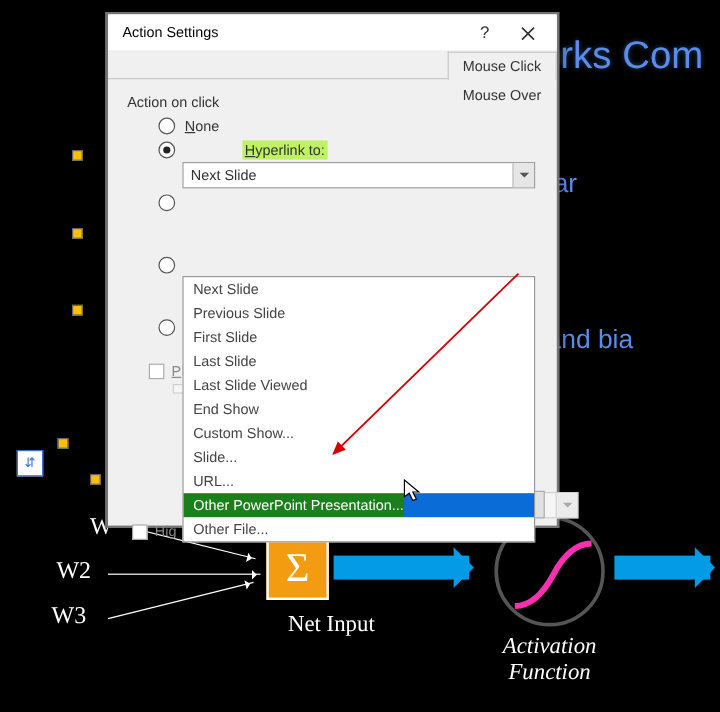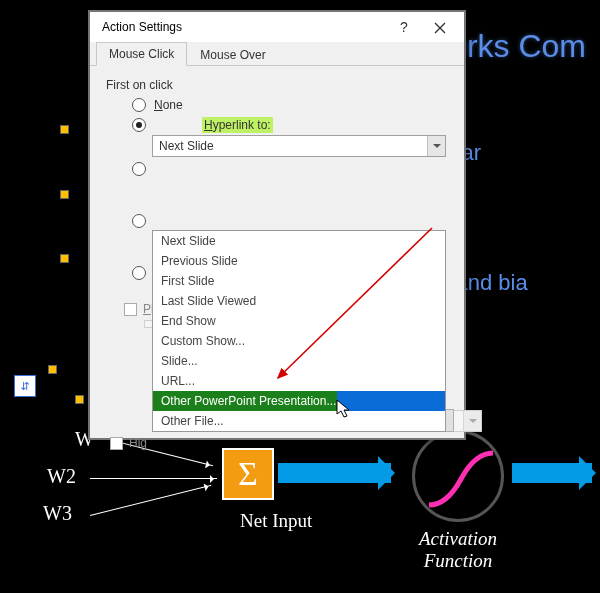--- a/index.html
+++ b/index.html
@@ -120,20 +120,21 @@
   .dlg-help, .dlg-close {
     width: 36px; height: 28px; text-align: center; line-height: 28px;
     font-size: 14px; color: #333;
   }
   .dlg-close svg { vertical-align: middle; }
 
   .tab-strip {
     height: 24px; display: flex; align-items: flex-end;
     padding-left: 6px; background: #f0f0f0;
     border-bottom: 1px solid #c8c8c8;
+    flex-direction: column;
   }
   .tab {
     padding: 4px 12px; font-size: 12px; color: #333;
     border: 1px solid transparent; border-bottom: none;
     position: relative; top: 1px;
   }
   .tab.active {
     background: #f0f0f0; border-color: #c8c8c8;
     border-bottom: 1px solid #f0f0f0;
   }
@@ -275,21 +276,21 @@
         </svg>
     </div>
   </div>
 
   <div class="tab-strip">
     <div class="tab active">Mouse Click</div>
     <div class="tab">Mouse Over</div>
   </div>
 
   <div class="dlg-body">
-    <div class="group-label">First on click</div>
+    <div class="group-label">Action on click</div>
 
     <div class="radio-row">
       <span class="radio"></span>
       <span class="radio-label"><u>N</u><span>one</span></span>
     </div>
 
     <div class="radio-row" style="margin-bottom:2px">
       <span class="radio checked"></span>
       <span class="radio-label highlight"><u>H</u><span>yperlink to:</span></span>
     </div>
@@ -321,20 +322,21 @@
 
     <div class="check-row" style="position:absolute;top:370px;left:20px;margin:0">
       <span class="checkbox"></span>
       <span>Hig</span>
     </div>
 
     <div class="dropdown-list">
       <div class="dd-item">Next Slide</div>
       <div class="dd-item">Previous Slide</div>
       <div class="dd-item">First Slide</div>
+      <div class="dd-item">Last Slide</div>
       <div class="dd-item">Last Slide Viewed</div>
       <div class="dd-item">End Show</div>
       <div class="dd-item">Custom Show...</div>
       <div class="dd-item">Slide...</div>
       <div class="dd-item">URL...</div>
       <div class="dd-item selected">Other PowerPoint Presentation...</div>
       <div class="dd-item">Other File...</div>
     </div>
   </div>
 

